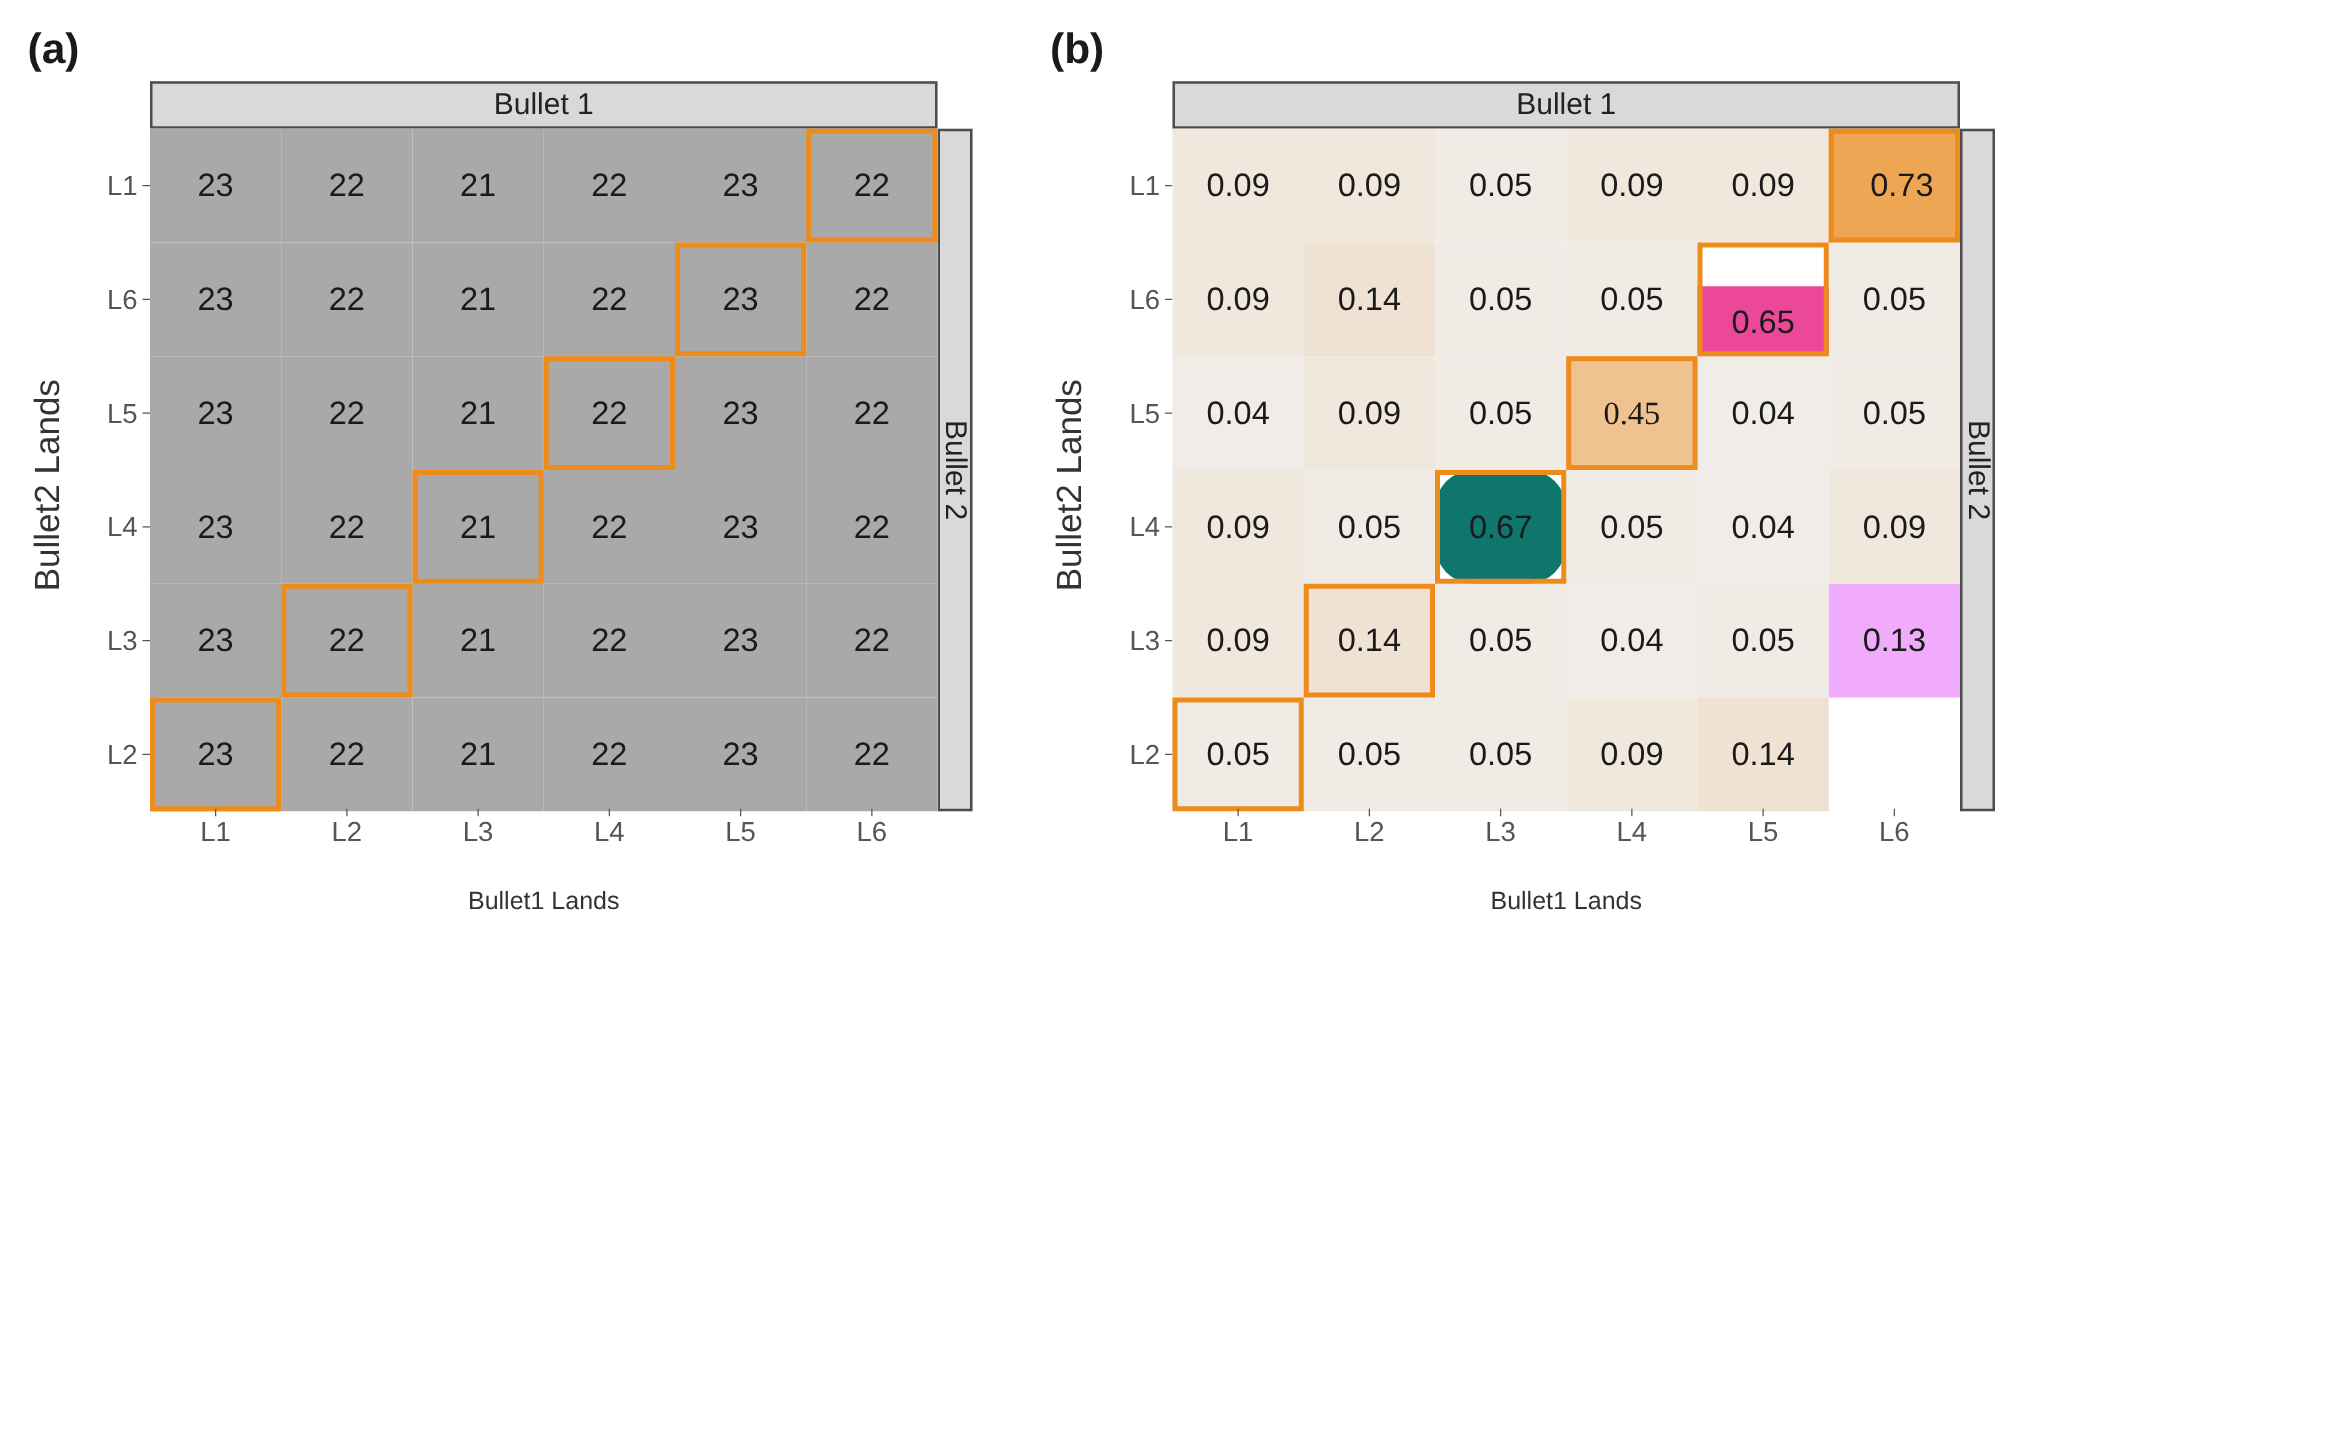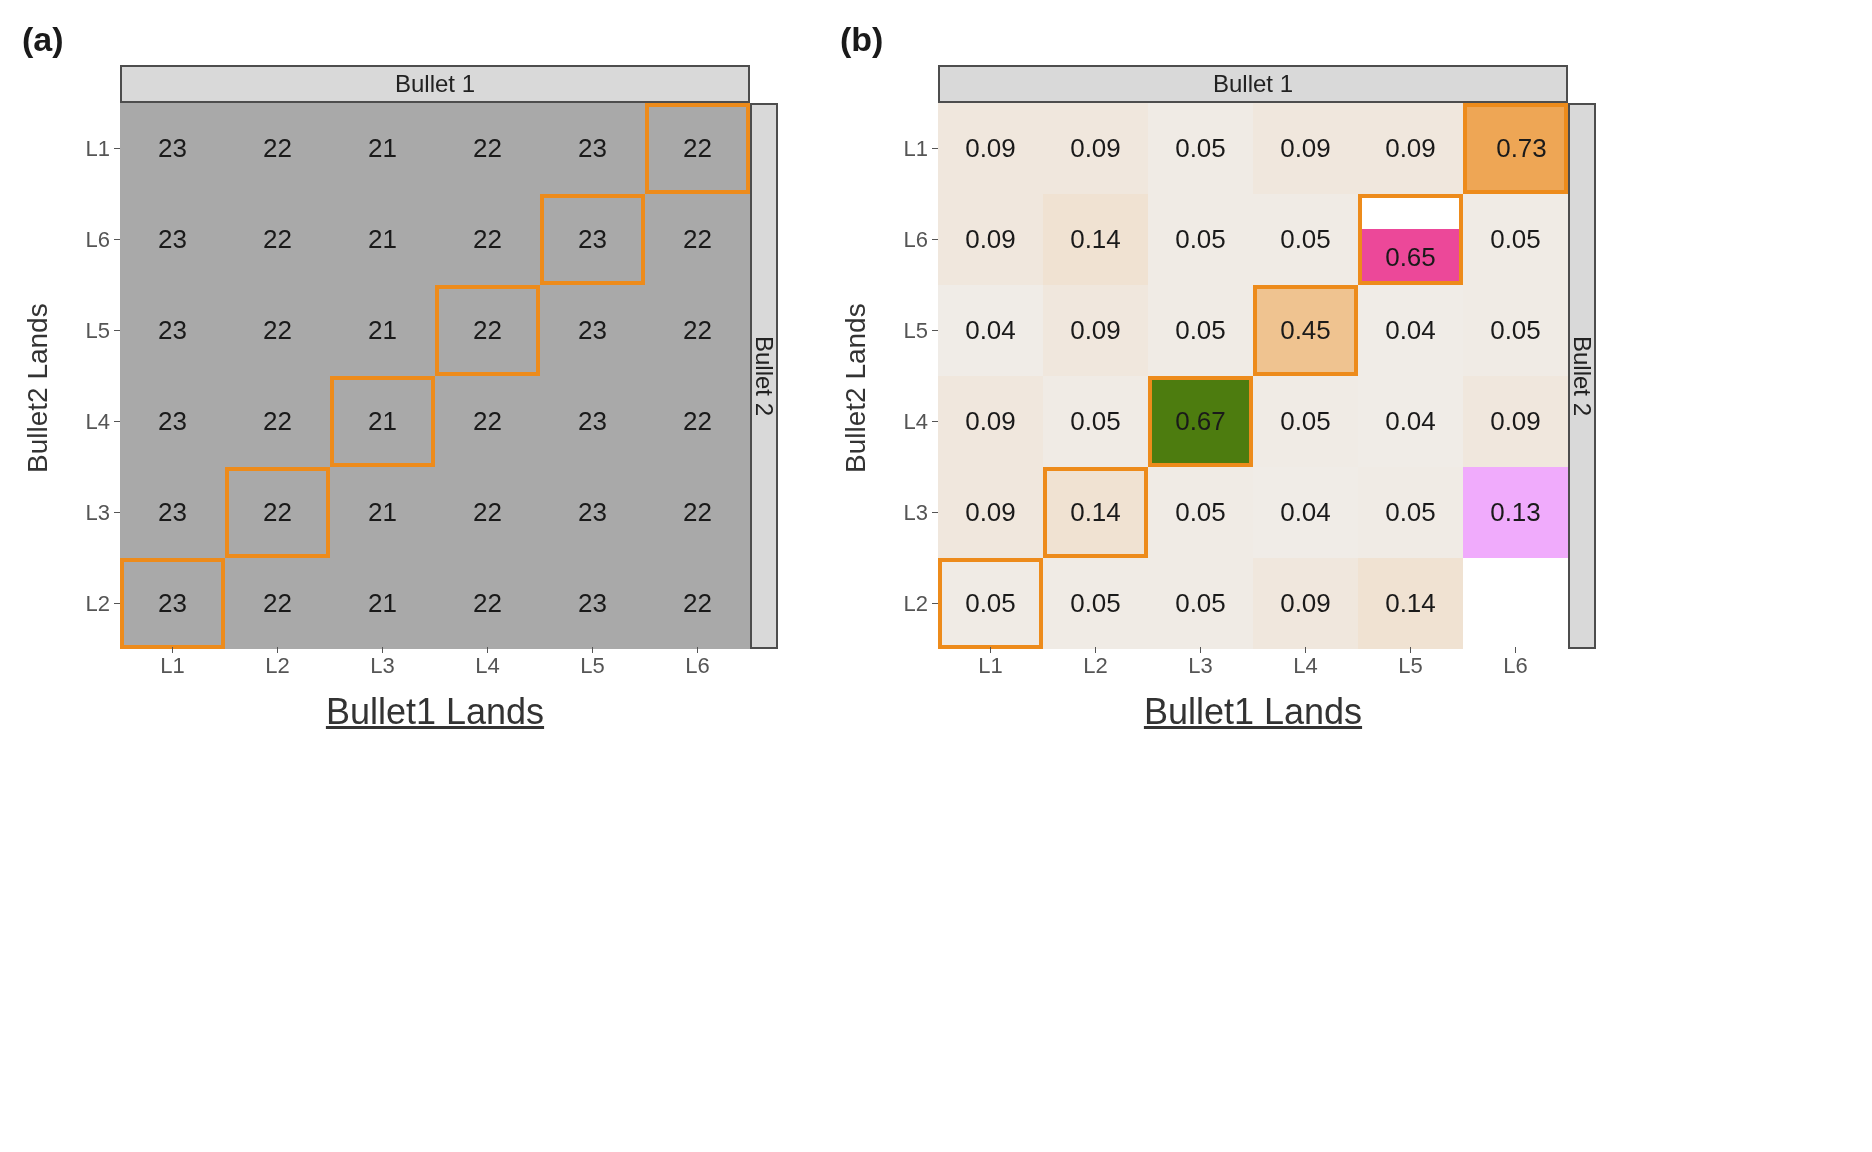--- a/index.html
+++ b/index.html
@@ -44,25 +44,24 @@
     justify-content: center;
     font-size: 28px;
     color: #333;
     margin-right: 4px;
   }
   .x-axis-title {
     grid-column: 2; grid-row: 3;
     display: flex;
     align-items: flex-end;
     justify-content: center;
-    font-size: 36px;
+    font-size: 20px;
     color: #333;
     padding-left: 60px;
     padding-top: 4px;
-    text-decoration: underline;
   }
   .strip-top {
     grid-column: 2; grid-row: 1;
     display: flex;
     align-items: center;
     justify-content: center;
     background: #d9d9d9;
     border: 2px solid #4d4d4d;
     border-bottom: 2px solid #4d4d4d;
     font-size: 24px;
@@ -280,26 +279,26 @@
                 <div class="cell" style="background: rgb(238, 166, 85); padding-left: 12px;">0.73</div>
                 <div class="cell" style="background: rgb(240, 231, 221);">0.09</div>
                 <div class="cell" style="background: rgb(240, 226, 210);">0.14</div>
                 <div class="cell" style="background: rgb(240, 235, 229);">0.05</div>
                 <div class="cell" style="background: rgb(240, 235, 229);">0.05</div>
                 <div class="cell" style="background: #ec4899; margin-top: 35px;">0.65</div>
                 <div class="cell" style="background: rgb(240, 235, 229);">0.05</div>
                 <div class="cell" style="background: rgb(240, 236, 231);">0.04</div>
                 <div class="cell" style="background: rgb(240, 231, 221);">0.09</div>
                 <div class="cell" style="background: rgb(240, 235, 229);">0.05</div>
-                <div class="cell" style="background: rgb(239, 195, 144);">0.45</div>
+                <div class="cell" style="background: rgb(239, 195, 144); font-family: Liberation Serif, serif;">0.45</div>
                 <div class="cell" style="background: rgb(240, 236, 231);">0.04</div>
                 <div class="cell" style="background: rgb(240, 235, 229);">0.05</div>
                 <div class="cell" style="background: rgb(240, 231, 221);">0.09</div>
                 <div class="cell" style="background: rgb(240, 235, 229);">0.05</div>
-                <div class="cell" style="background: #4d7c0f;">0.67</div>
+                <div class="cell" style="background: #0f766e; border-radius: 31px;">0.67</div>
                 <div class="cell" style="background: rgb(240, 235, 229);">0.05</div>
                 <div class="cell" style="background: rgb(240, 236, 231);">0.04</div>
                 <div class="cell" style="background: rgb(240, 231, 221);">0.09</div>
                 <div class="cell" style="background: rgb(240, 231, 221);">0.09</div>
                 <div class="cell" style="background: rgb(240, 226, 210);">0.14</div>
                 <div class="cell" style="background: rgb(240, 235, 229);">0.05</div>
                 <div class="cell" style="background: rgb(240, 236, 231);">0.04</div>
                 <div class="cell" style="background: rgb(240, 235, 229);">0.05</div>
                 <div class="cell" style="background: #f0abfc;">0.13</div>
                 <div class="cell" style="background: rgb(240, 235, 229);">0.05</div>

